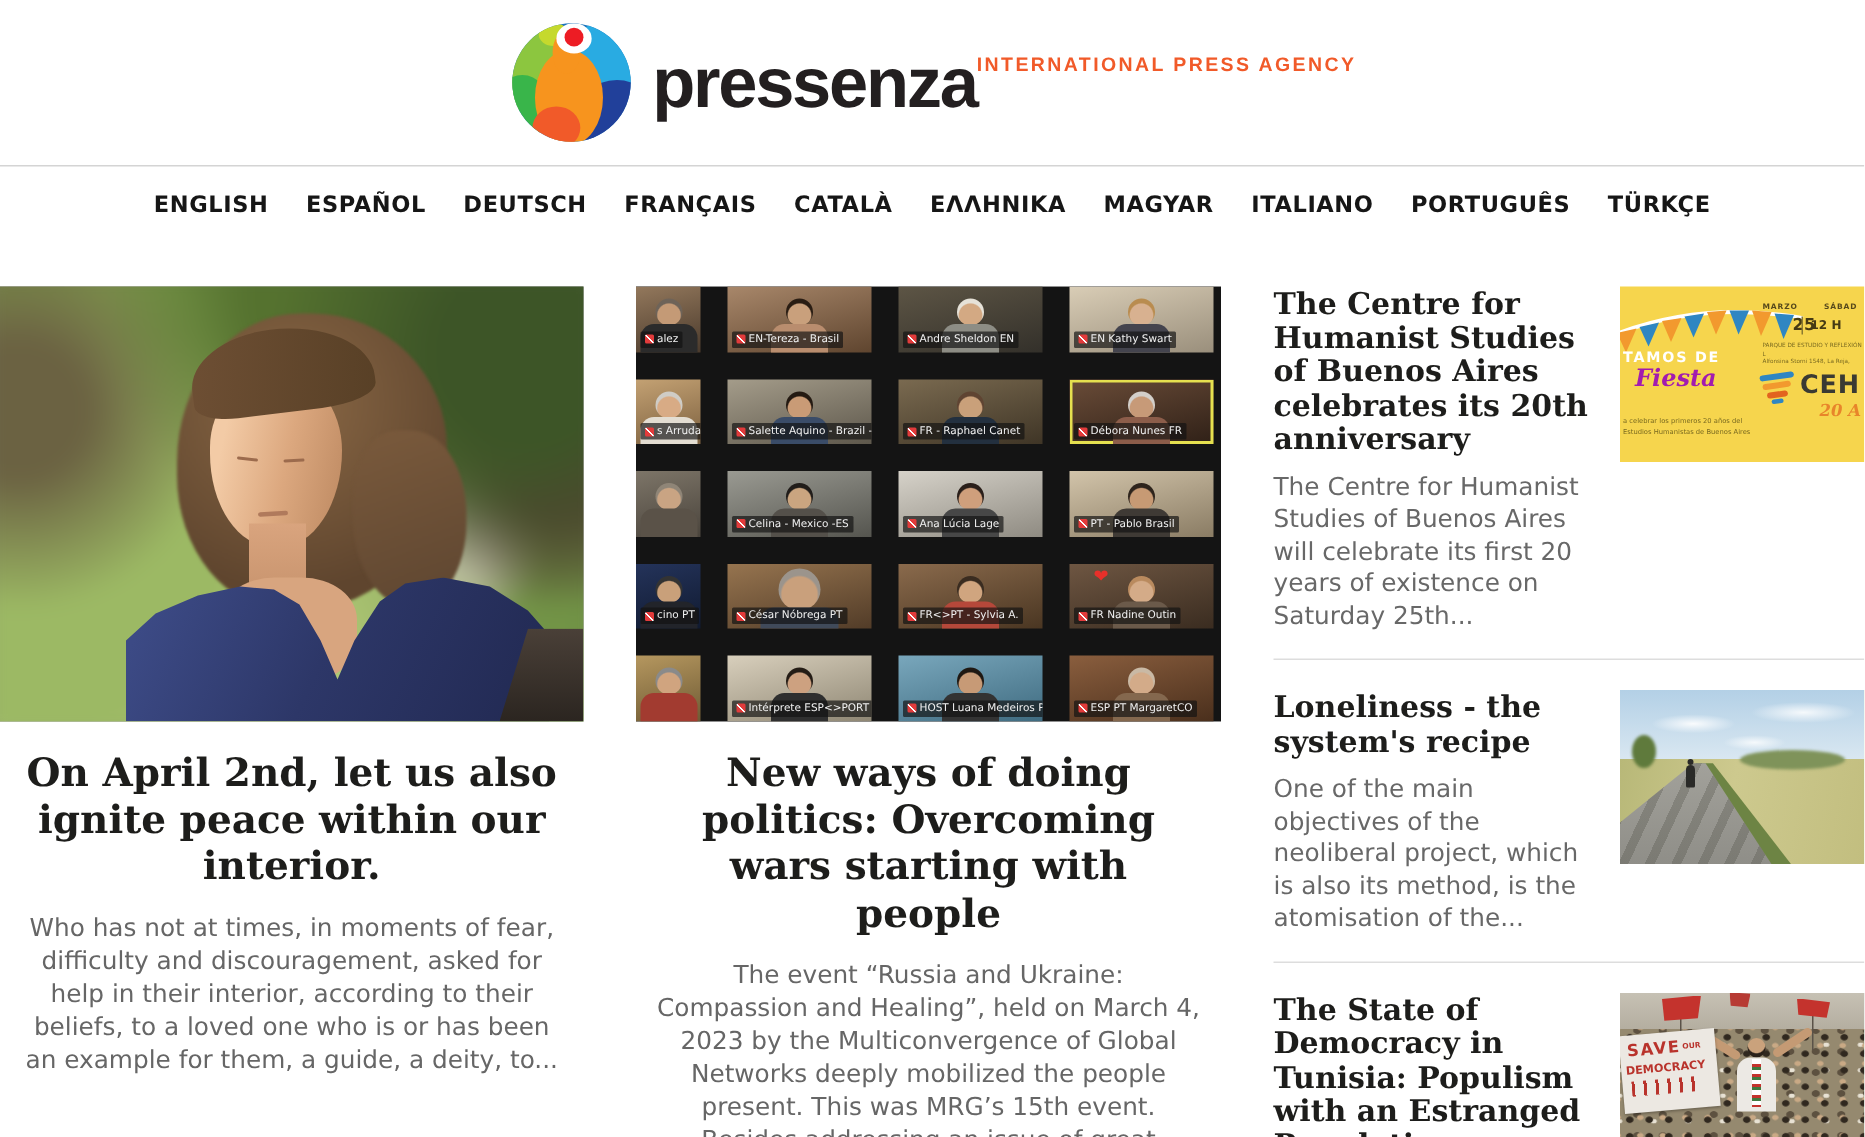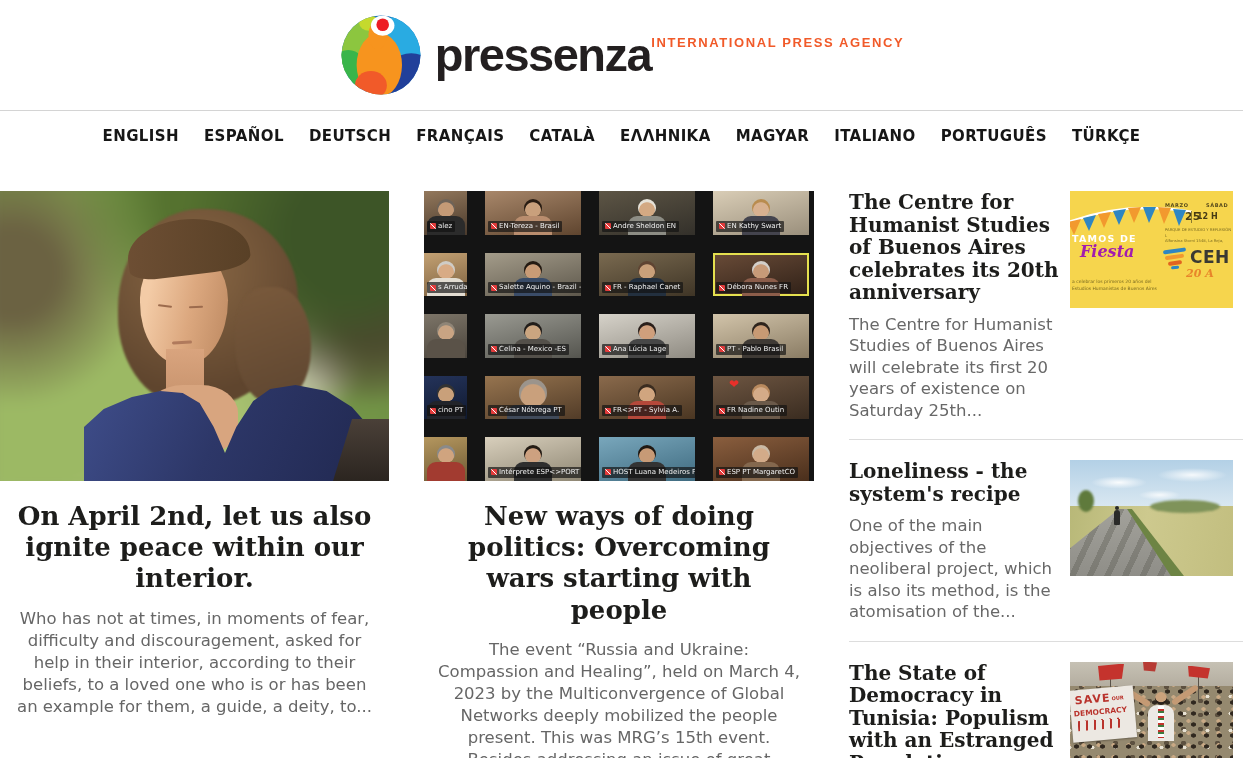--- a/index.html
+++ b/index.html
@@ -64,40 +64,40 @@
   .vt.big .hd{left:calc(50% - 14px);top:3px;width:28px;height:28px;}
   .vt.big .bd{left:calc(50% - 26px);top:29px;width:52px;height:26px;}
   .vt.hl{box-shadow:inset 0 0 0 2px #e5e04f;}
   .vt.blank::after{content:"";position:absolute;left:calc(50% - 10px);top:8px;width:20px;height:20px;border-radius:50%;background:rgba(255,255,255,.35);}
   .nm{position:absolute;left:3px;bottom:3px;display:flex;align-items:center;gap:2px;max-width:calc(100% - 6px);
     background:rgba(18,18,18,.68);color:#f0f0f0;font-size:7px;line-height:1;padding:2px 3px;border-radius:1px;white-space:nowrap;overflow:hidden;}
   .mic{flex:none;width:6px;height:6px;border-radius:1px;background:linear-gradient(45deg,#e23b3b 42%,#fff 42%,#fff 54%,#e23b3b 54%);}
   .heart{position:absolute;left:16px;top:2px;color:#e8302a;font-size:12px;line-height:1;}
 
   
-  .side-item{display:flex;gap:0;}
+  .side-item{display:flex;gap:10px;}
   .side-text{width:221px;flex:none;}
   .side-text h3{font-family:"DejaVu Serif","Liberation Serif",serif;font-weight:bold;font-size:20px;line-height:1.13;color:#1d1d1b;margin:0 0 10px;cursor:pointer;}
   .side-text p{font-size:16.5px;line-height:1.3;color:#686868;margin:0;}
   .thumb{position:relative;width:163px;flex:none;overflow:hidden;cursor:pointer;}
   .sep{border:0;border-top:1px solid #ddd;margin:18px 0 20px;}
 
   
   .th-fiesta{height:117px;background:#f6d54d;}
   .t1-line1{position:absolute;left:2px;top:42px;color:#fff;font-weight:bold;font-size:9.5px;letter-spacing:1.2px;}
   .t1-script{position:absolute;left:10px;top:51px;font-family:"DejaVu Serif","Liberation Serif",serif;font-style:italic;font-weight:bold;color:#a21caf;font-size:16px;}
   .t1-small{position:absolute;left:2px;top:88px;font-size:4.5px;line-height:1.5;color:#7a6a20;}
   .t1-marzo{position:absolute;left:95px;top:11px;font-size:5px;font-weight:bold;letter-spacing:.6px;color:#574a1c;}
   .t1-sab{position:absolute;left:136px;top:11px;font-size:5px;font-weight:bold;letter-spacing:.6px;color:#574a1c;}
   .t1-day{position:absolute;left:99px;top:19px;font-size:11px;font-weight:bold;color:#463b14;margin-left:16px;}
   .t1-bar{position:absolute;left:121px;top:20px;width:1px;height:12px;background:#8a7a30;}
   .t1-time{position:absolute;left:127px;top:21px;font-size:8px;font-weight:bold;color:#463b14;}
   .t1-tiny{position:absolute;left:95px;top:36px;font-size:3.8px;line-height:1.5;color:#7a6a20;}
   .t1-ceh{position:absolute;left:120px;top:56px;font-size:17px;font-weight:bold;color:#3a3a33;letter-spacing:.5px;}
-  .t1-anniv{position:absolute;left:116px;top:76px;font-family:"DejaVu Serif","Liberation Serif",serif;font-style:italic;font-weight:bold;font-size:11px;color:#e8852a;}
+  .t1-anniv{position:absolute;left:133px;top:76px;font-family:"DejaVu Serif","Liberation Serif",serif;font-style:italic;font-weight:bold;font-size:11px;color:#e8852a;}
   .t1-swirl{position:absolute;left:92px;top:55px;}
 
   
   .th-lonely{height:116px;background:#c9c48b;}
   .t2-sky{position:absolute;left:0;top:0;right:0;height:50px;background:linear-gradient(#b3d0e6,#dce9f2);}
   .t2-cloud{position:absolute;left:0;top:0;right:0;height:50px;
     background:radial-gradient(ellipse 40px 9px at 30% 45%,rgba(255,255,255,.9),rgba(255,255,255,0) 70%),
                radial-gradient(ellipse 50px 10px at 75% 30%,rgba(255,255,255,.85),rgba(255,255,255,0) 70%),
                radial-gradient(ellipse 30px 7px at 55% 70%,rgba(255,255,255,.8),rgba(255,255,255,0) 70%);}
   .t2-field{position:absolute;left:0;top:46px;right:0;bottom:0;

